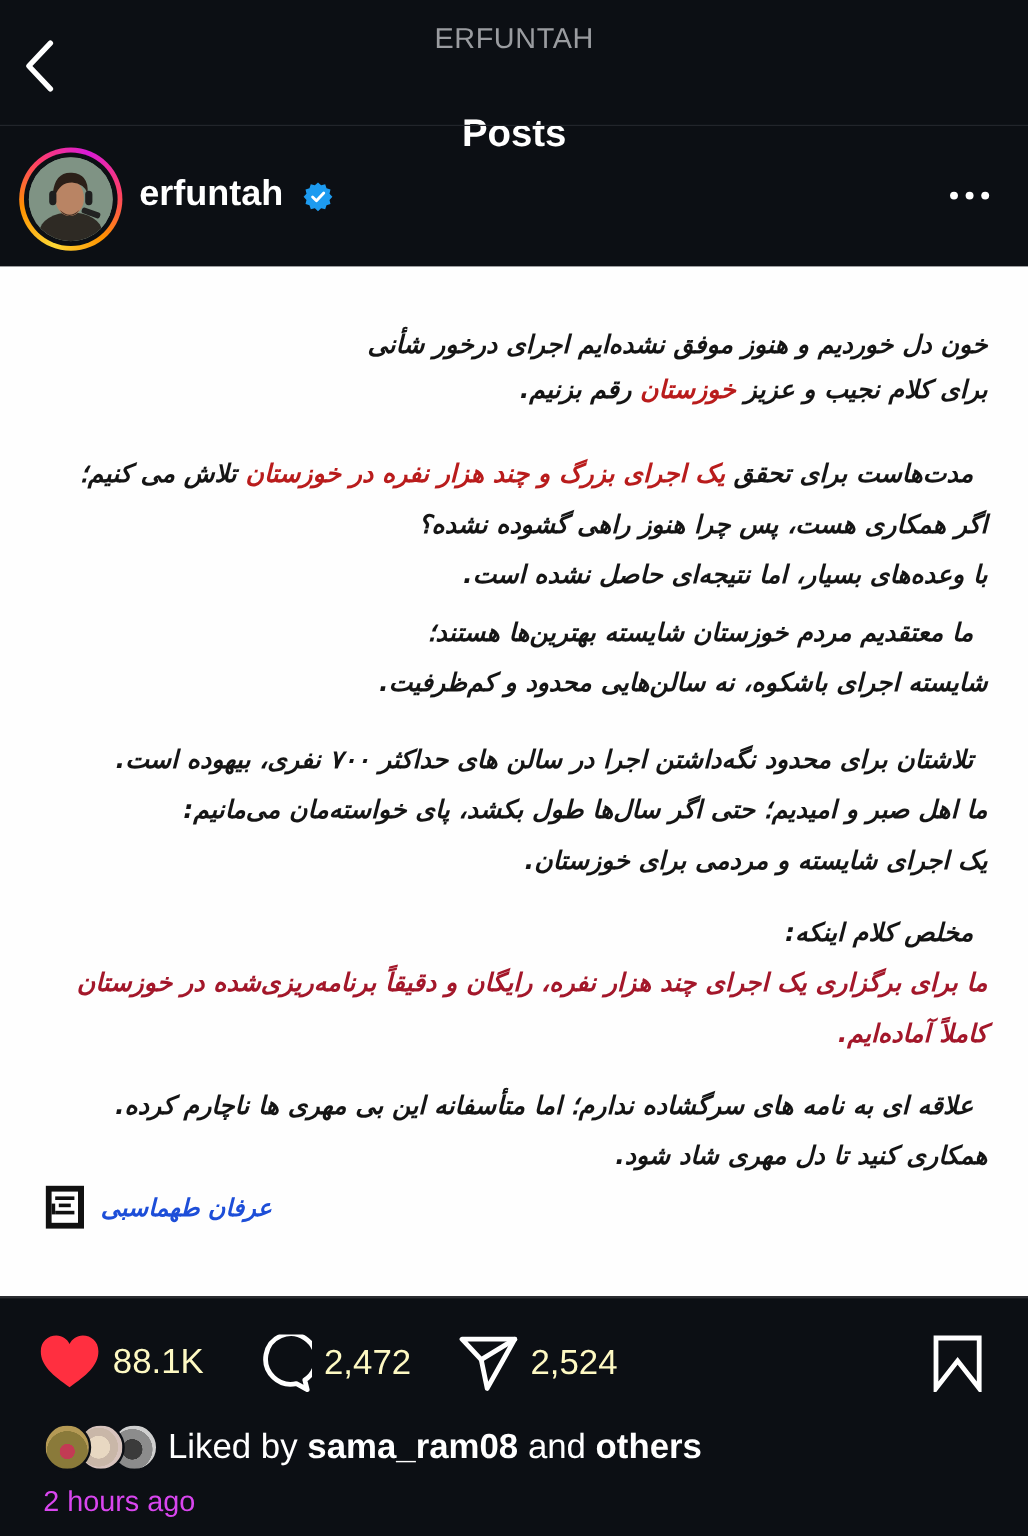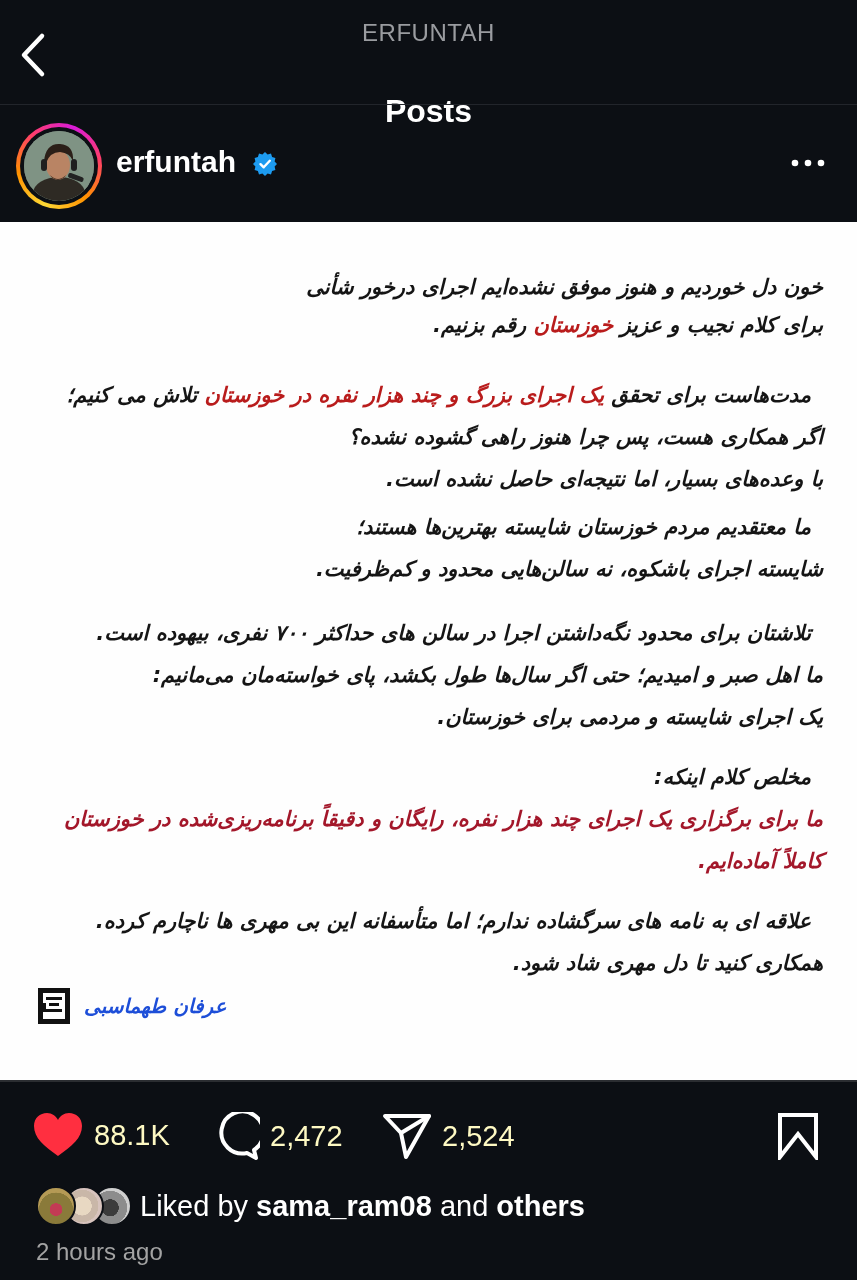--- a/index.html
+++ b/index.html
@@ -40,21 +40,21 @@
 
   .actions { position: absolute; left: 0; top: 1080px; width: 857px; height: 200px; background: #0c0f14; border-top: 2px solid #2b2d31; }
   .act { position: absolute; top: 30px; display: flex; align-items: center; cursor: pointer; }
   .act svg { display: block; }
   .act-count { font-size: 29px; color: #fef9c3; margin-left: 10px; font-weight: 400; }
   .save-btn { position: absolute; left: 776px; top: 30px; cursor: pointer; }
   .likes-row { position: absolute; left: 36px; top: 104px; height: 40px; display: flex; align-items: center; }
   .mini-av { width: 36px; height: 36px; border-radius: 50%; border: 2px solid #0c0f14; margin-right: -12px; position: relative; }
   .likes-text { margin-left: 20px; font-size: 29px; color: #fff; }
   .likes-text b { font-weight: 700; }
-  .timestamp { position: absolute; left: 36px; top: 156px; font-size: 24px; color: #a3a3a3; }
+  .timestamp { position: absolute; left: 36px; top: 156px; font-size: 24px; color: #d946ef; }
 </style>
 </head>
 <body>
 
 <div class="topbar">
   <div class="back-btn">
     <svg width="40" height="50" viewBox="0 0 40 50">
       <polyline points="28,6 10,25 28,44" fill="none" stroke="#ffffff" stroke-width="4.5" stroke-linecap="round" stroke-linejoin="round"></polyline>
     </svg>
   </div>

